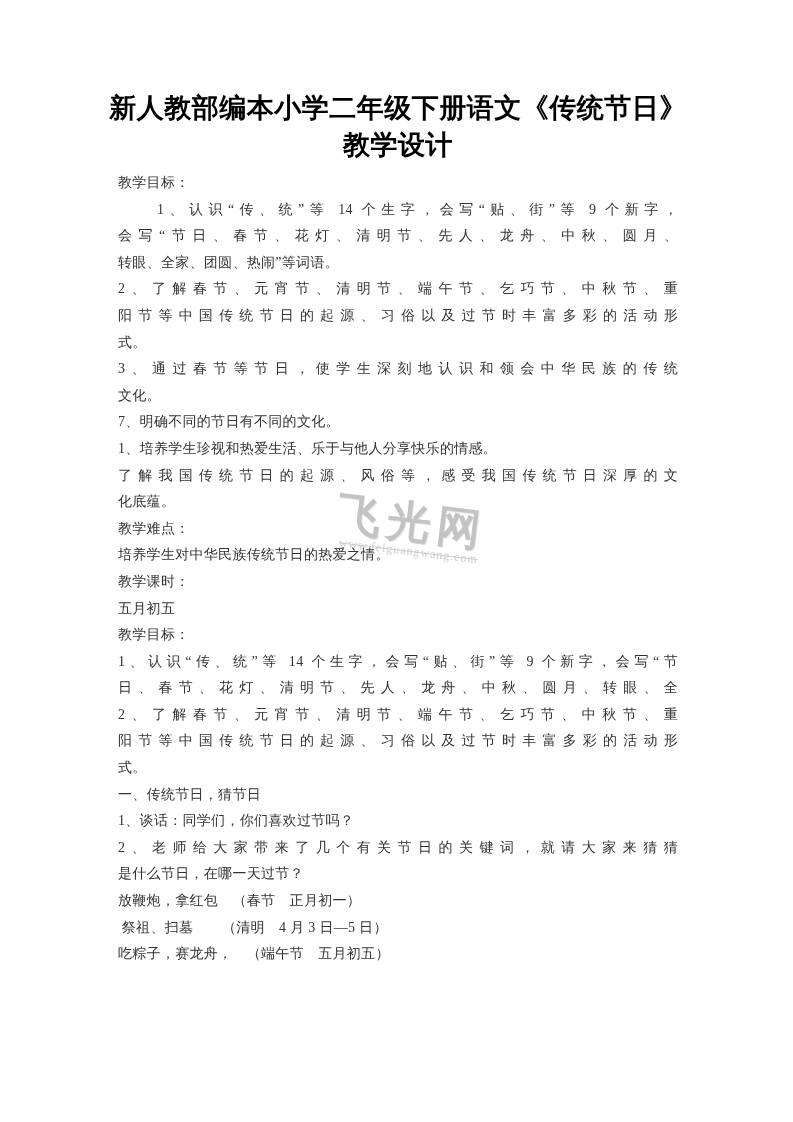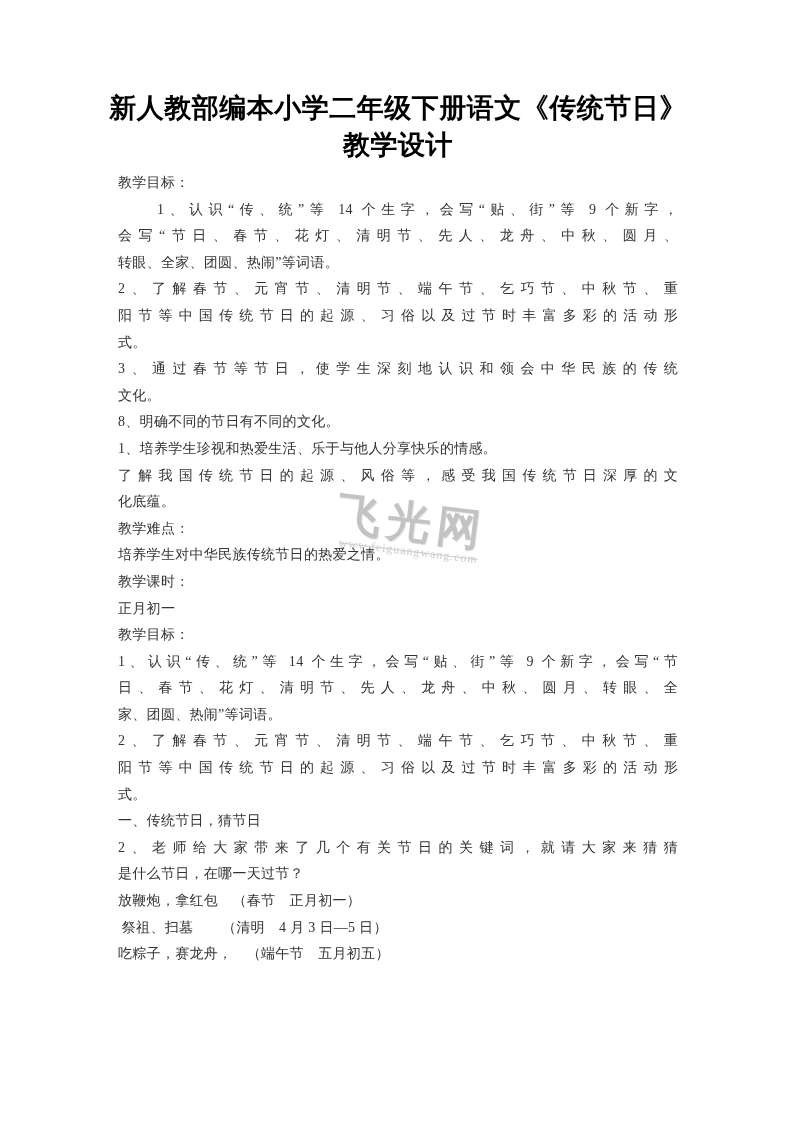--- a/index.html
+++ b/index.html
@@ -97,36 +97,36 @@
     <div class="body-lines">
         <div class="line">教学目标：</div>
         <div class="line j">　　1、认识“传、统”等 14 个生字，会写“贴、街”等 9 个新字，</div>
         <div class="line j">会写“节日、春节、花灯、清明节、先人、龙舟、中秋、圆月、</div>
         <div class="line">转眼、全家、团圆、热闹”等词语。</div>
         <div class="line j">2、了解春节、元宵节、清明节、端午节、乞巧节、中秋节、重</div>
         <div class="line j">阳节等中国传统节日的起源、习俗以及过节时丰富多彩的活动形</div>
         <div class="line">式。</div>
         <div class="line j">3、通过春节等节日，使学生深刻地认识和领会中华民族的传统</div>
         <div class="line">文化。</div>
-        <div class="line">8、明确不同的节日有不同的文化。</div>
+        <div class="line">7、明确不同的节日有不同的文化。</div>
         <div class="line">1、培养学生珍视和热爱生活、乐于与他人分享快乐的情感。</div>
         <div class="line j">了解我国传统节日的起源、风俗等，感受我国传统节日深厚的文</div>
         <div class="line">化底蕴。</div>
         <div class="line">教学难点：</div>
         <div class="line">培养学生对中华民族传统节日的热爱之情。</div>
         <div class="line">教学课时：</div>
-        <div class="line">正月初一</div>
+        <div class="line">五月初五</div>
         <div class="line">教学目标：</div>
         <div class="line j">1、认识“传、统”等 14 个生字，会写“贴、街”等 9 个新字，会写“节</div>
         <div class="line j">日、春节、花灯、清明节、先人、龙舟、中秋、圆月、转眼、全</div>
-        <div class="line">家、团圆、热闹”等词语。</div>
         <div class="line j">2、了解春节、元宵节、清明节、端午节、乞巧节、中秋节、重</div>
         <div class="line j">阳节等中国传统节日的起源、习俗以及过节时丰富多彩的活动形</div>
         <div class="line">式。</div>
         <div class="line">一、传统节日，猜节日</div>
+        <div class="line">1、谈话：同学们，你们喜欢过节吗？</div>
         <div class="line j">2、老师给大家带来了几个有关节日的关键词，就请大家来猜猜</div>
         <div class="line">是什么节日，在哪一天过节？</div>
         <div class="line">放鞭炮，拿红包　（春节　正月初一）</div>
         <div class="line"> 祭祖、扫墓　　（清明　4 月 3 日—5 日）</div>
         <div class="line">吃粽子，赛龙舟，　（端午节　五月初五）</div>
       </div>
   </div>
 
 </div>
 

